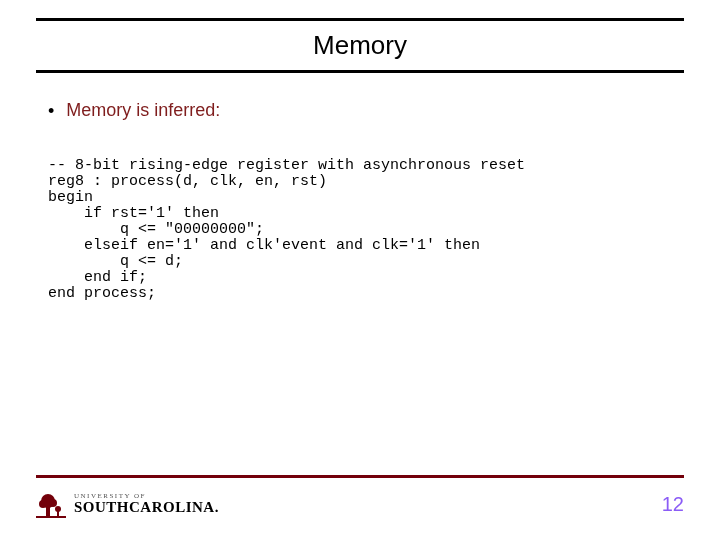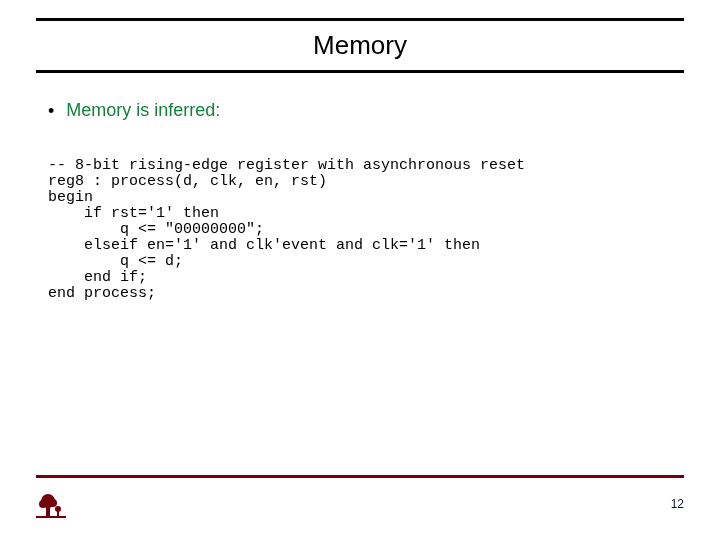--- a/index.html
+++ b/index.html
@@ -54,21 +54,21 @@
   }
   .bullet-dot {
     font-size: 18px;
     line-height: 22px;
     margin-right: 12px;
     color: #000;
   }
   .bullet-text {
     font-family: "Comic Sans MS", "Comic Sans", cursive, sans-serif;
     font-size: 18px;
-    color: #15803d;
+    color: #7f1d1d;
   }
   .code {
     position: absolute;
     top: 158px;
     left: 48px;
     right: 36px;
     font-family: "Courier New", Courier, monospace;
     font-size: 15px;
     line-height: 16px;
     color: #000;
@@ -116,22 +116,22 @@
   }
   .logo-sc {
     font-family: Georgia, "Times New Roman", serif;
     font-size: 15px;
     font-weight: 700;
     letter-spacing: 0.5px;
     color: #000;
   }
   .pagenum {
     font-family: "Comic Sans MS", "Comic Sans", cursive, sans-serif;
-    font-size: 12px;
-    color: #0f172a;
+    font-size: 20px;
+    color: #8b5cf6;
   }
 </style>
 </head>
 <body>
 
 <div class="slide">
 
   <div class="rule-top"></div>
 
   <div class="title">Memory</div>
@@ -161,17 +161,21 @@
         <svg viewBox="0 0 30 30" width="30" height="30">
           <rect x="0" y="27" width="30" height="2" fill="#73000a"></rect>
           <rect x="10" y="17" width="4" height="11" fill="#73000a"></rect>
           <circle cx="12" cy="12" r="7" fill="#73000a"></circle>
           <circle cx="7" cy="15" r="4" fill="#73000a"></circle>
           <circle cx="17" cy="14" r="4" fill="#73000a"></circle>
           <rect x="21" y="22" width="2" height="6" fill="#73000a"></rect>
           <circle cx="22" cy="20" r="3" fill="#73000a"></circle>
         </svg>
       </div>
+      <div class="logo-text">
+        <span class="logo-univ">UNIVERSITY OF</span>
+        <span class="logo-sc">SOUTHCAROLINA.</span>
+      </div>
     </div>
     <div class="pagenum">12</div>
   </div>
 
 </div>
 
 </body></html>

